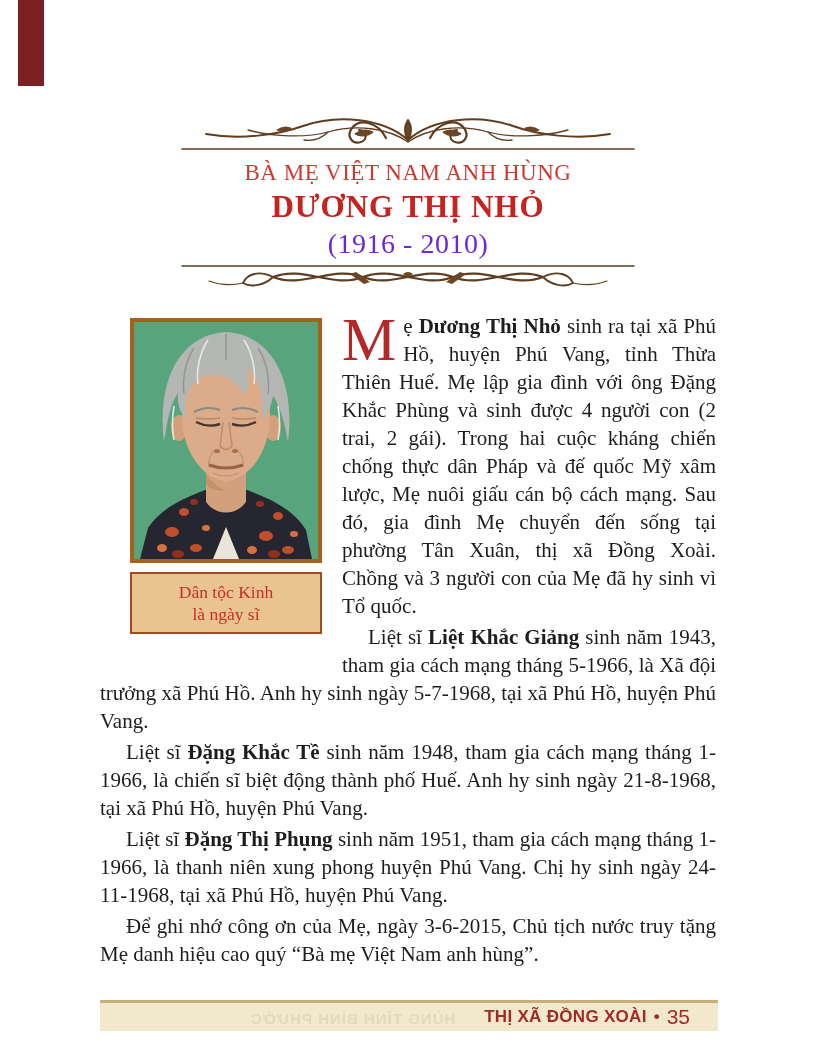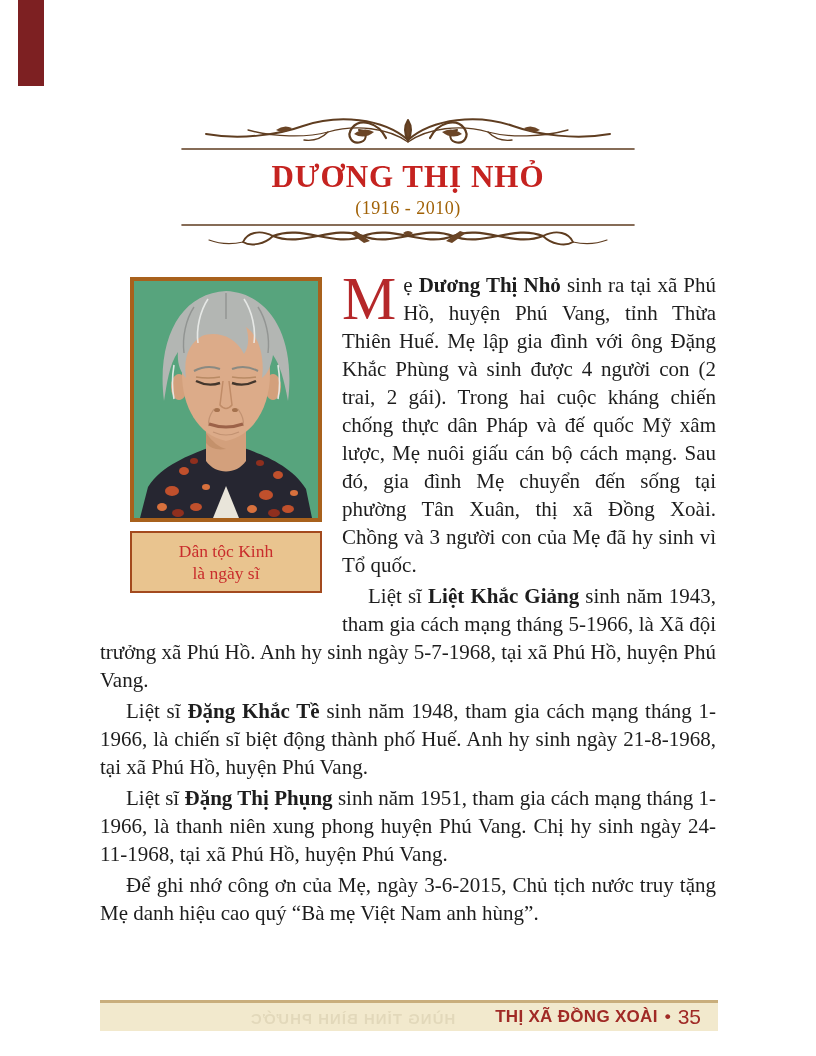--- a/index.html
+++ b/index.html
@@ -10,42 +10,42 @@
   }
   .edge-tab { position:absolute; left:18px; top:0; width:26px; height:86px; background:var(--edge-tab,#7d2022); }
 
   
   .page-header { padding-top:110px; text-align:center; }
   .orn { display:block; margin:0 auto; }
   .orn-top { width:460px; height:46px; }
   .orn-bottom { width:460px; height:30px; margin-top:2px; }
   .category { font-size:23px; color:var(--category-red,#d0382f); letter-spacing:.5px; margin-top:4px; }
   .name { font-size:31px; font-weight:bold; color:var(--name-red,#c52320); margin:3px 0 0; letter-spacing:1px; }
-  .years { font-size:18px; color:#a16207; margin-top:3px; letter-spacing:.5px; }
+  .years { font-size:28px; color:#6d28d9; margin-top:3px; letter-spacing:.5px; }
 
   
   .article { margin:20px 100px 0; text-align:justify; font-size:21px; line-height:28px; }
   .photo-figure { float:left; width:192px; margin:6px 20px 36px 30px; }
   .photo-frame { border:4px solid var(--photo-frame,#a8611c); width:184px; height:237px; line-height:0; background:var(--photo-bg-green,#4ea077); }
   .photo-frame svg { display:block; }
   .photo-caption {
     margin-top:9px; border:2px solid var(--caption-border,#a34a1e);
     background:var(--caption-bg,#e9c48f); color:var(--caption-text,#c92c2c);
     text-align:center; font-size:17.5px; line-height:22px; padding:7px 8px;
   }
   .paragraphs p { margin:0 0 3px; text-indent:26px; }
   .paragraphs p.first { text-indent:0; }
   .dropcap { float:left; font-size:61px; line-height:49px; color:var(--dropcap-red,#b5282a); margin:3px 7px 0 0; font-weight:normal; }
 
   
   .page-footer {
     position:absolute; left:100px; top:1000px; width:618px; height:31px;
     background:var(--footer-bg,#f2e9cd); border-top:3px solid var(--footer-border,#c9ae7c);
     font-family:"Liberation Sans","DejaVu Sans",sans-serif; color:var(--footer-text,#a02a26);
-    display:flex; align-items:center; justify-content:flex-end; gap:7px; padding-right:17px; box-sizing:border-box;
+    display:flex; align-items:center; justify-content:flex-end; gap:7px; padding-right:28px; box-sizing:border-box;
   }
   .footer-label { font-size:17px; font-weight:bold; letter-spacing:.3px; }
   .footer-sep { font-size:17px; font-weight:bold; }
   .footer-num { font-size:21px; font-weight:normal; }
   .ghost {
     position:absolute; left:150px; top:7px; transform:scaleX(-1); opacity:.14;
     color:#8a7a50; font-size:15px; font-weight:bold; letter-spacing:1px;
   }
 </style>
 </head>
@@ -69,20 +69,21 @@
         <path d="M310 22 q10 10 24 8" stroke-width="1.4"></path>
       </g>
       <g fill="#6b4526" stroke="none">
         <path d="M176 24 q10 -8 20 -2 q-10 8 -20 2"></path>
         <path d="M284 24 q-10 -8 -20 -2 q10 8 20 2"></path>
         <path d="M98 20 q8 -6 16 -2 q-8 7 -16 2"></path>
         <path d="M362 20 q-8 -6 -16 -2 q8 7 16 2"></path>
       </g>
     </svg>
 
+    <div class="category">BÀ MẸ VIỆT NAM ANH HÙNG</div>
     <h1 class="name">DƯƠNG THỊ NHỎ</h1>
     <div class="years">(1916 - 2010)</div>
 
     <svg class="orn orn-bottom" viewBox="0 0 460 30" aria-hidden="true">
       <g stroke="#5f3d20" fill="none" stroke-linecap="round">
         <path d="M4 4 H456" stroke-width="1.6"></path>
         <path d="M95 15 C125 3 155 27 185 15 C215 3 245 27 275 15 C305 3 335 27 365 15" stroke-width="2.2"></path>
         <path d="M95 15 C125 27 155 3 185 15 C215 27 245 3 275 15 C305 27 335 3 365 15" stroke-width="2.2"></path>
         <path d="M95 15 c-14 -7 -26 -3 -30 6 c8 5 22 2 30 -6" stroke-width="1.8"></path>
         <path d="M365 15 c14 -7 26 -3 30 6 c-8 5 -22 2 -30 -6" stroke-width="1.8"></path>

